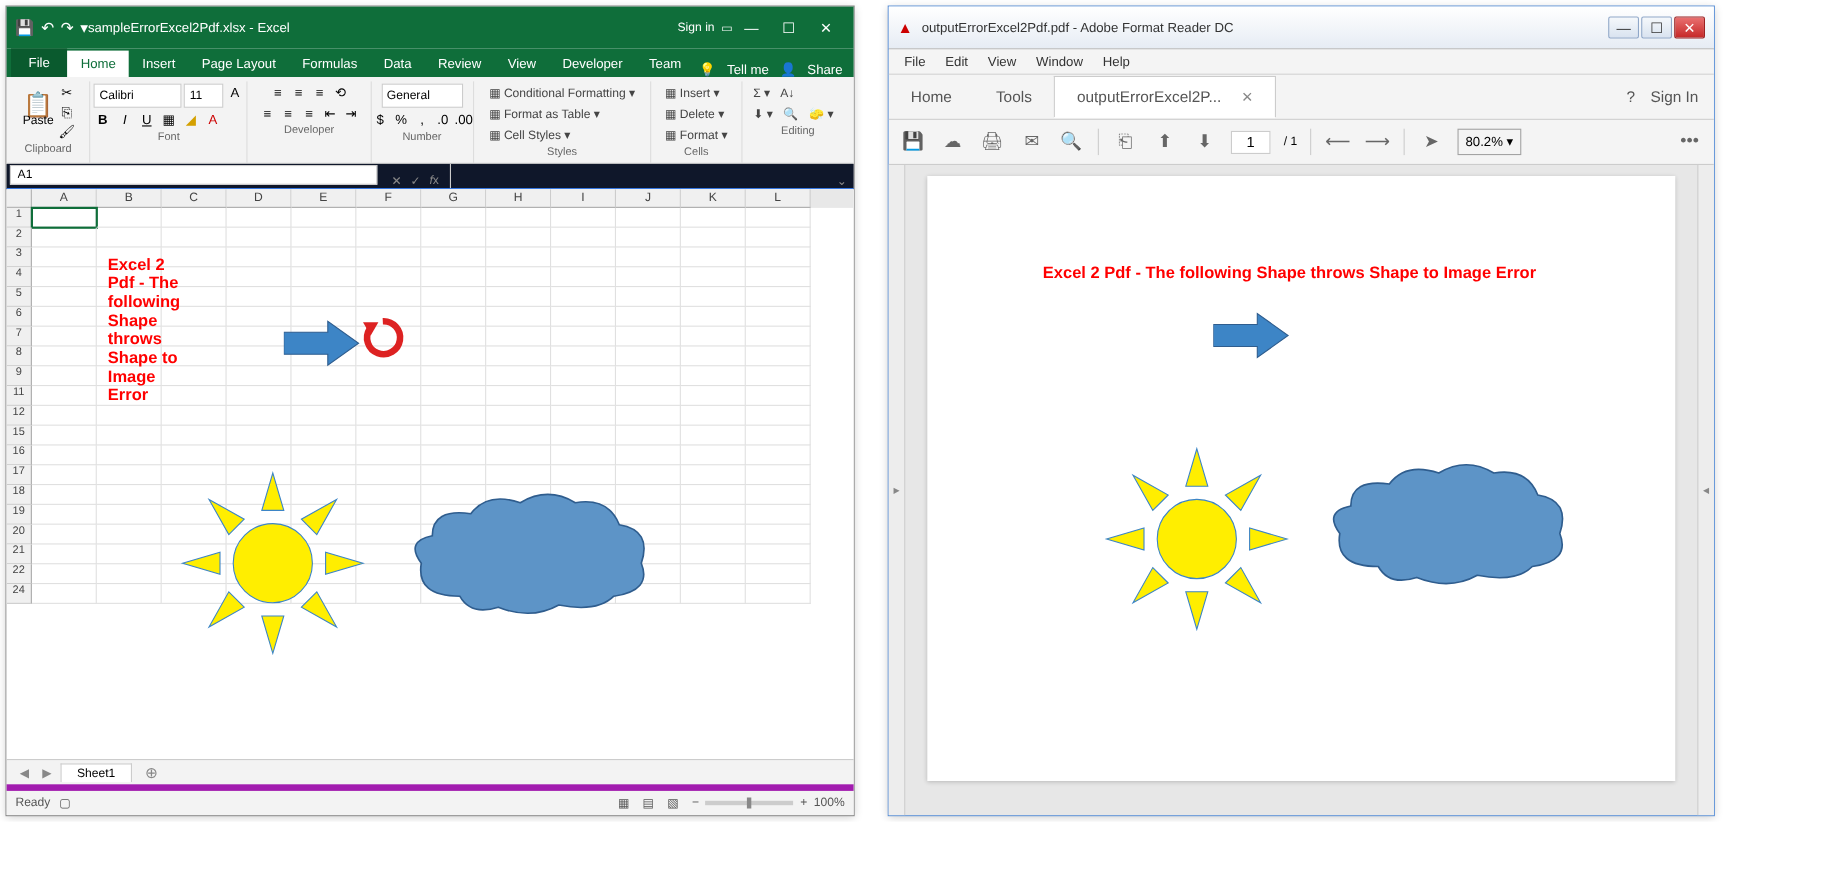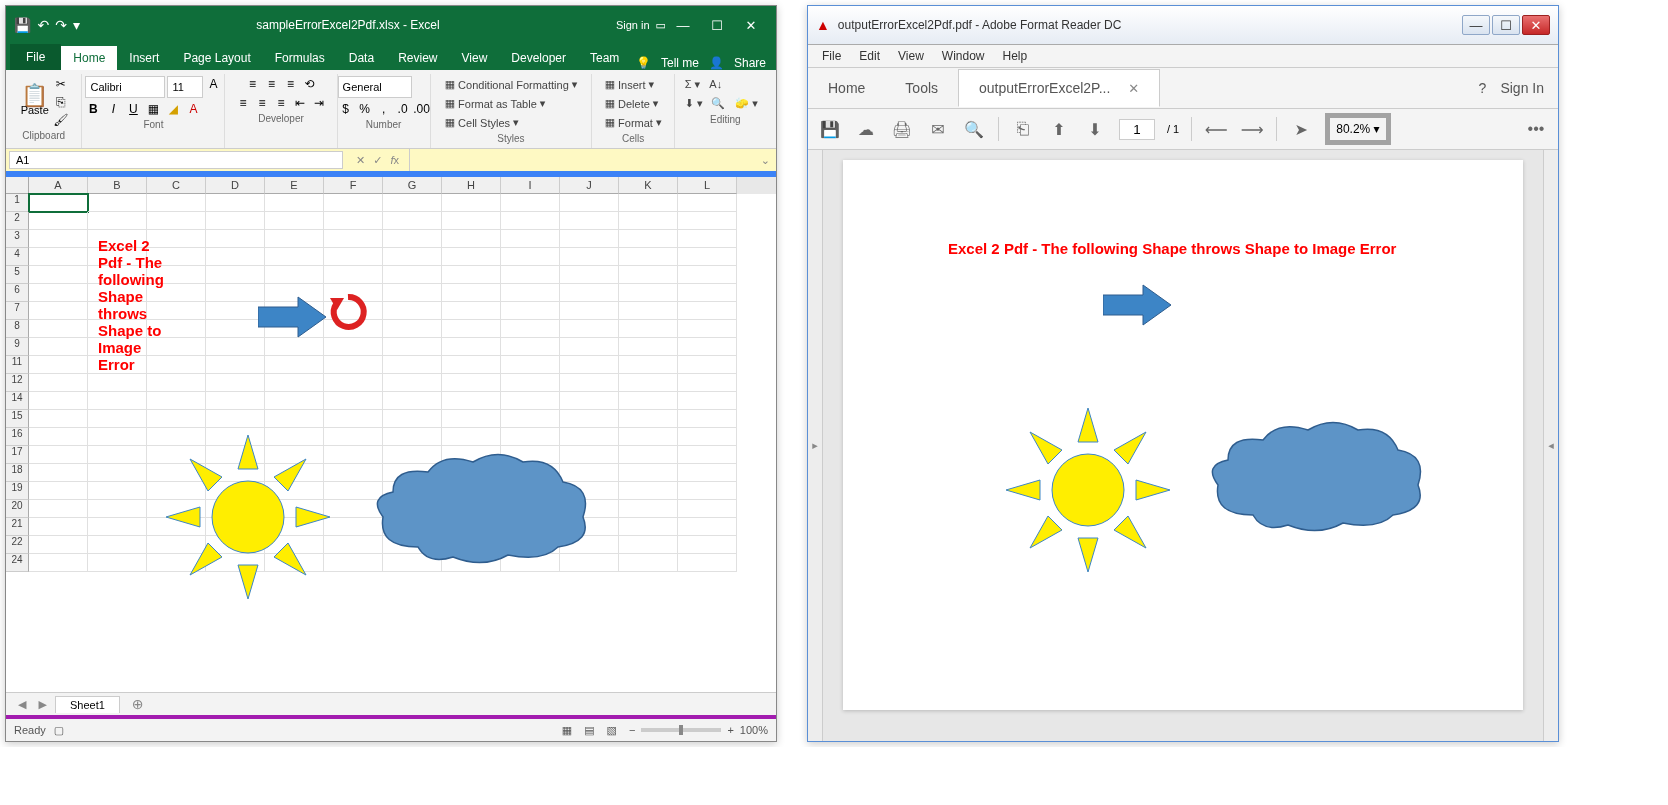--- a/index.html
+++ b/index.html
@@ -2,21 +2,21 @@
 <html><head>
 <meta charset="utf-8">
 <style>
 body{margin:0;font-family:'Segoe UI',Arial,sans-serif;font-size:11px;background:#fff;display:flex;gap:30px;padding:5px}
 .win{border:1px solid #888;display:flex;flex-direction:column;box-shadow:0 2px 8px rgba(0,0,0,.2)}
 .win.excel{width:770px;height:735px}
 .win.acro{width:750px;height:735px;border:1px solid #5a8fd6}
 .tbar{display:flex;align-items:center;color:#fff;padding:4px 8px;height:30px}
 .excel .tbar{background:#0f6e3a}
 .acro .tbar{background:linear-gradient(#fff,#e6ecf4);color:#333;border-bottom:1px solid #aaa}
-.tbar .title{flex:1;text-align:center;font-size:12px}
+.tbar .title{flex:1;text-align:left;font-size:12px}
 .acro .tbar .title{text-align:left;padding-left:4px}
 .tctrls{display:flex;gap:6px;font-size:11px}
 .tctrls span,.tctrls div{cursor:pointer}
 .winbtns{display:flex;gap:0}
 .winbtn{width:34px;height:22px;display:flex;align-items:center;justify-content:center;font-size:13px}
 .acro .winbtn{width:26px;height:18px;background:linear-gradient(#f5f8fb,#d9e3f0);border:1px solid #8fa7c8;border-radius:2px;margin-left:2px}
 .acro .winbtn.close{background:linear-gradient(#e97070,#c62828);color:#fff;border-color:#9b2020}
 .qat{display:flex;gap:6px;align-items:center}
 .qat span{font-size:14px}
 .ribbon-tabs{display:flex;background:#0f6e3a;color:#fff;padding-left:4px;align-items:end}
@@ -26,21 +26,21 @@
 .ribbon-tabs .spacer{flex:1}
 .ribbon-tabs .right{display:flex;align-items:center;gap:10px;padding-right:10px;font-size:12px}
 .ribbon{background:#f3f3f3;border-bottom:1px solid #ccc;padding:4px 0 0 0;display:flex}
 .rgroup{border-right:1px solid #ddd;padding:2px 6px;display:flex;flex-direction:column;align-items:center}
 .rgroup .ctrls{display:flex;gap:2px;flex-wrap:wrap;align-items:center}
 .rgroup .lbl{font-size:10px;color:#666;padding:2px 0;text-align:center;width:100%}
 .rbtn{padding:2px 4px;font-size:11px;color:#444;display:flex;align-items:center;gap:3px;white-space:nowrap}
 .sel{border:1px solid #ccc;background:#fff;padding:1px 4px;font-size:11px;height:18px;display:flex;align-items:center}
 .iconsq{width:16px;height:16px;display:inline-flex;align-items:center;justify-content:center;font-size:12px}
 .clipb{display:flex;flex-direction:column;align-items:center;padding:2px}
-.fml{display:flex;border-bottom:6px solid #3b82f6;height:22px;align-items:center;background:#fef9c3}
+.fml{display:flex;border-bottom:1px solid #3b82f6;height:22px;align-items:flex-end;background:#0f172a}
 .namebox{border:1px solid #ccc;width:320px;padding:2px 6px;margin:3px;font-size:11px}
 .fxbtns{display:flex;gap:8px;padding:0 10px;color:#888}
 .grid{flex:1;overflow:auto;position:relative;background:#fff}
 .colh{display:flex;position:sticky;top:0;background:#e8e8e8}
 .colh div{border-right:1px solid #ccc;border-bottom:1px solid #aaa;text-align:center;font-size:11px;padding:2px 0;color:#444;background:#f0f0f0}
 .colh .corner{width:22px;border-right:1px solid #aaa}
 .colh .ch{width:58px}
 .rows{position:relative}
 .row{display:flex;height:18px}
 .row .rh{width:22px;background:#f0f0f0;border-right:1px solid #aaa;border-bottom:1px solid #ccc;text-align:center;font-size:10px;color:#444}
@@ -48,35 +48,35 @@
 .selcell{outline:2px solid #0f6e3a;outline-offset:-1px}
 .shapes-layer{position:absolute;top:0;left:22px;pointer-events:none}
 .headline{position:absolute;color:red;font-size:15px;font-weight:bold}
 .arrow-shape{position:absolute}
 .sun-shape{position:absolute}
 .cloud-shape{position:absolute}
 .sheettabs{display:flex;background:#f3f3f3;border-top:1px solid #ccc;height:22px;align-items:center;padding-left:8px;gap:4px}
 .sheettabs .navbtn{color:#888;padding:0 4px}
 .sheettabs .stab{background:#fff;border:1px solid #ccc;border-bottom:none;padding:2px 14px;font-size:11px}
 .sheettabs .addsheet{color:#888;font-size:14px;padding:0 8px}
-.status{display:flex;background:#f3f3f3;border-top:4px solid #a21caf;height:22px;align-items:center;padding:0 8px;font-size:11px;color:#555}
+.status{display:flex;background:#f3f3f3;border-top:6px solid #a21caf;height:22px;align-items:center;padding:0 8px;font-size:11px;color:#555}
 .status .spacer{flex:1}
 .status .vbtn{padding:0 6px}
 .acro .menubar{display:flex;gap:2px;padding:2px 6px;background:#f4f4f4;border-bottom:1px solid #ccc}
 .acro .menubar span{padding:2px 8px;font-size:12px;color:#333}
 .acro .toolbar{display:flex;align-items:center;background:#f4f4f4;border-bottom:1px solid #ccc;height:40px}
 .acro .ttab{padding:10px 20px;font-size:14px;color:#555}
 .acro .ttab.doc{background:#fff;border:1px solid #ccc;border-bottom:1px solid #fff;display:flex;align-items:center;gap:18px}
 .acro .toolbar .spacer{flex:1}
 .acro .toolbar .right{display:flex;gap:14px;align-items:center;padding-right:14px;font-size:14px;color:#555}
 .acro .iconbar{display:flex;align-items:center;background:#f4f4f4;border-bottom:1px solid #ccc;height:40px;padding:0 10px;gap:12px}
 .acro .iconbar .ib{width:24px;height:24px;display:flex;align-items:center;justify-content:center;color:#666;font-size:16px}
 .acro .iconbar .sep{width:1px;height:24px;background:#ccc}
 .acro .iconbar .pginput{border:1px solid #ccc;width:30px;text-align:center;padding:2px}
-.acro .iconbar .zoom{border:5px solid #a3a3a3;padding:4px 6px;font-size:12px}
+.acro .iconbar .zoom{border:1px solid #a3a3a3;padding:4px 6px;font-size:12px}
 .acro .doc-area{flex:1;background:#e7e7e7;display:flex;position:relative}
 .acro .sidebar{width:14px;background:#ededed;border-right:1px solid #ccc;display:flex;align-items:center;justify-content:center;color:#888}
 .acro .sidebar.r{border-left:1px solid #ccc;border-right:none}
 .acro .page{background:#fff;margin:10px auto;width:680px;height:550px;position:relative;box-shadow:0 1px 4px rgba(0,0,0,.2)}
 .closex{color:#888;font-size:13px}
 </style>
 </head>
 <body>
 
 <div class="win excel">
@@ -170,21 +170,21 @@
           <span class="iconsq">≡</span>
           <span class="iconsq">≡</span>
           <span class="iconsq">≡</span>
           <span class="iconsq">⇤</span>
           <span class="iconsq">⇥</span>
         </div>
       </div>
       <div class="lbl">Developer</div>
     </div>
     <div class="rgroup" style="width:80px">
-      <div class="ctrls" style="gap:3px">
+      <div class="ctrls" style="flex-direction:column;gap:3px">
         <div class="sel" style="width:64px">General</div>
         <div style="display:flex;gap:3px">
           <span class="iconsq">$</span>
           <span class="iconsq">%</span>
           <span class="iconsq">,</span>
           <span class="iconsq">.0</span>
           <span class="iconsq">.00</span>
         </div>
       </div>
       <div class="lbl">Number</div>
@@ -388,35 +388,20 @@
           <div class="cell"></div>
           <div class="cell"></div>
           <div class="cell"></div>
           <div class="cell"></div>
           <div class="cell"></div>
           <div class="cell"></div>
           <div class="cell"></div>
         </div>
         <div class="row">
           <div class="rh">12</div>
-          <div class="cell"></div>
-          <div class="cell"></div>
-          <div class="cell"></div>
-          <div class="cell"></div>
-          <div class="cell"></div>
-          <div class="cell"></div>
-          <div class="cell"></div>
-          <div class="cell"></div>
-          <div class="cell"></div>
-          <div class="cell"></div>
-          <div class="cell"></div>
-          <div class="cell"></div>
-        </div>
-        <div class="row">
-          <div class="rh">14</div>
           <div class="cell"></div>
           <div class="cell"></div>
           <div class="cell"></div>
           <div class="cell"></div>
           <div class="cell"></div>
           <div class="cell"></div>
           <div class="cell"></div>
           <div class="cell"></div>
           <div class="cell"></div>
           <div class="cell"></div>

